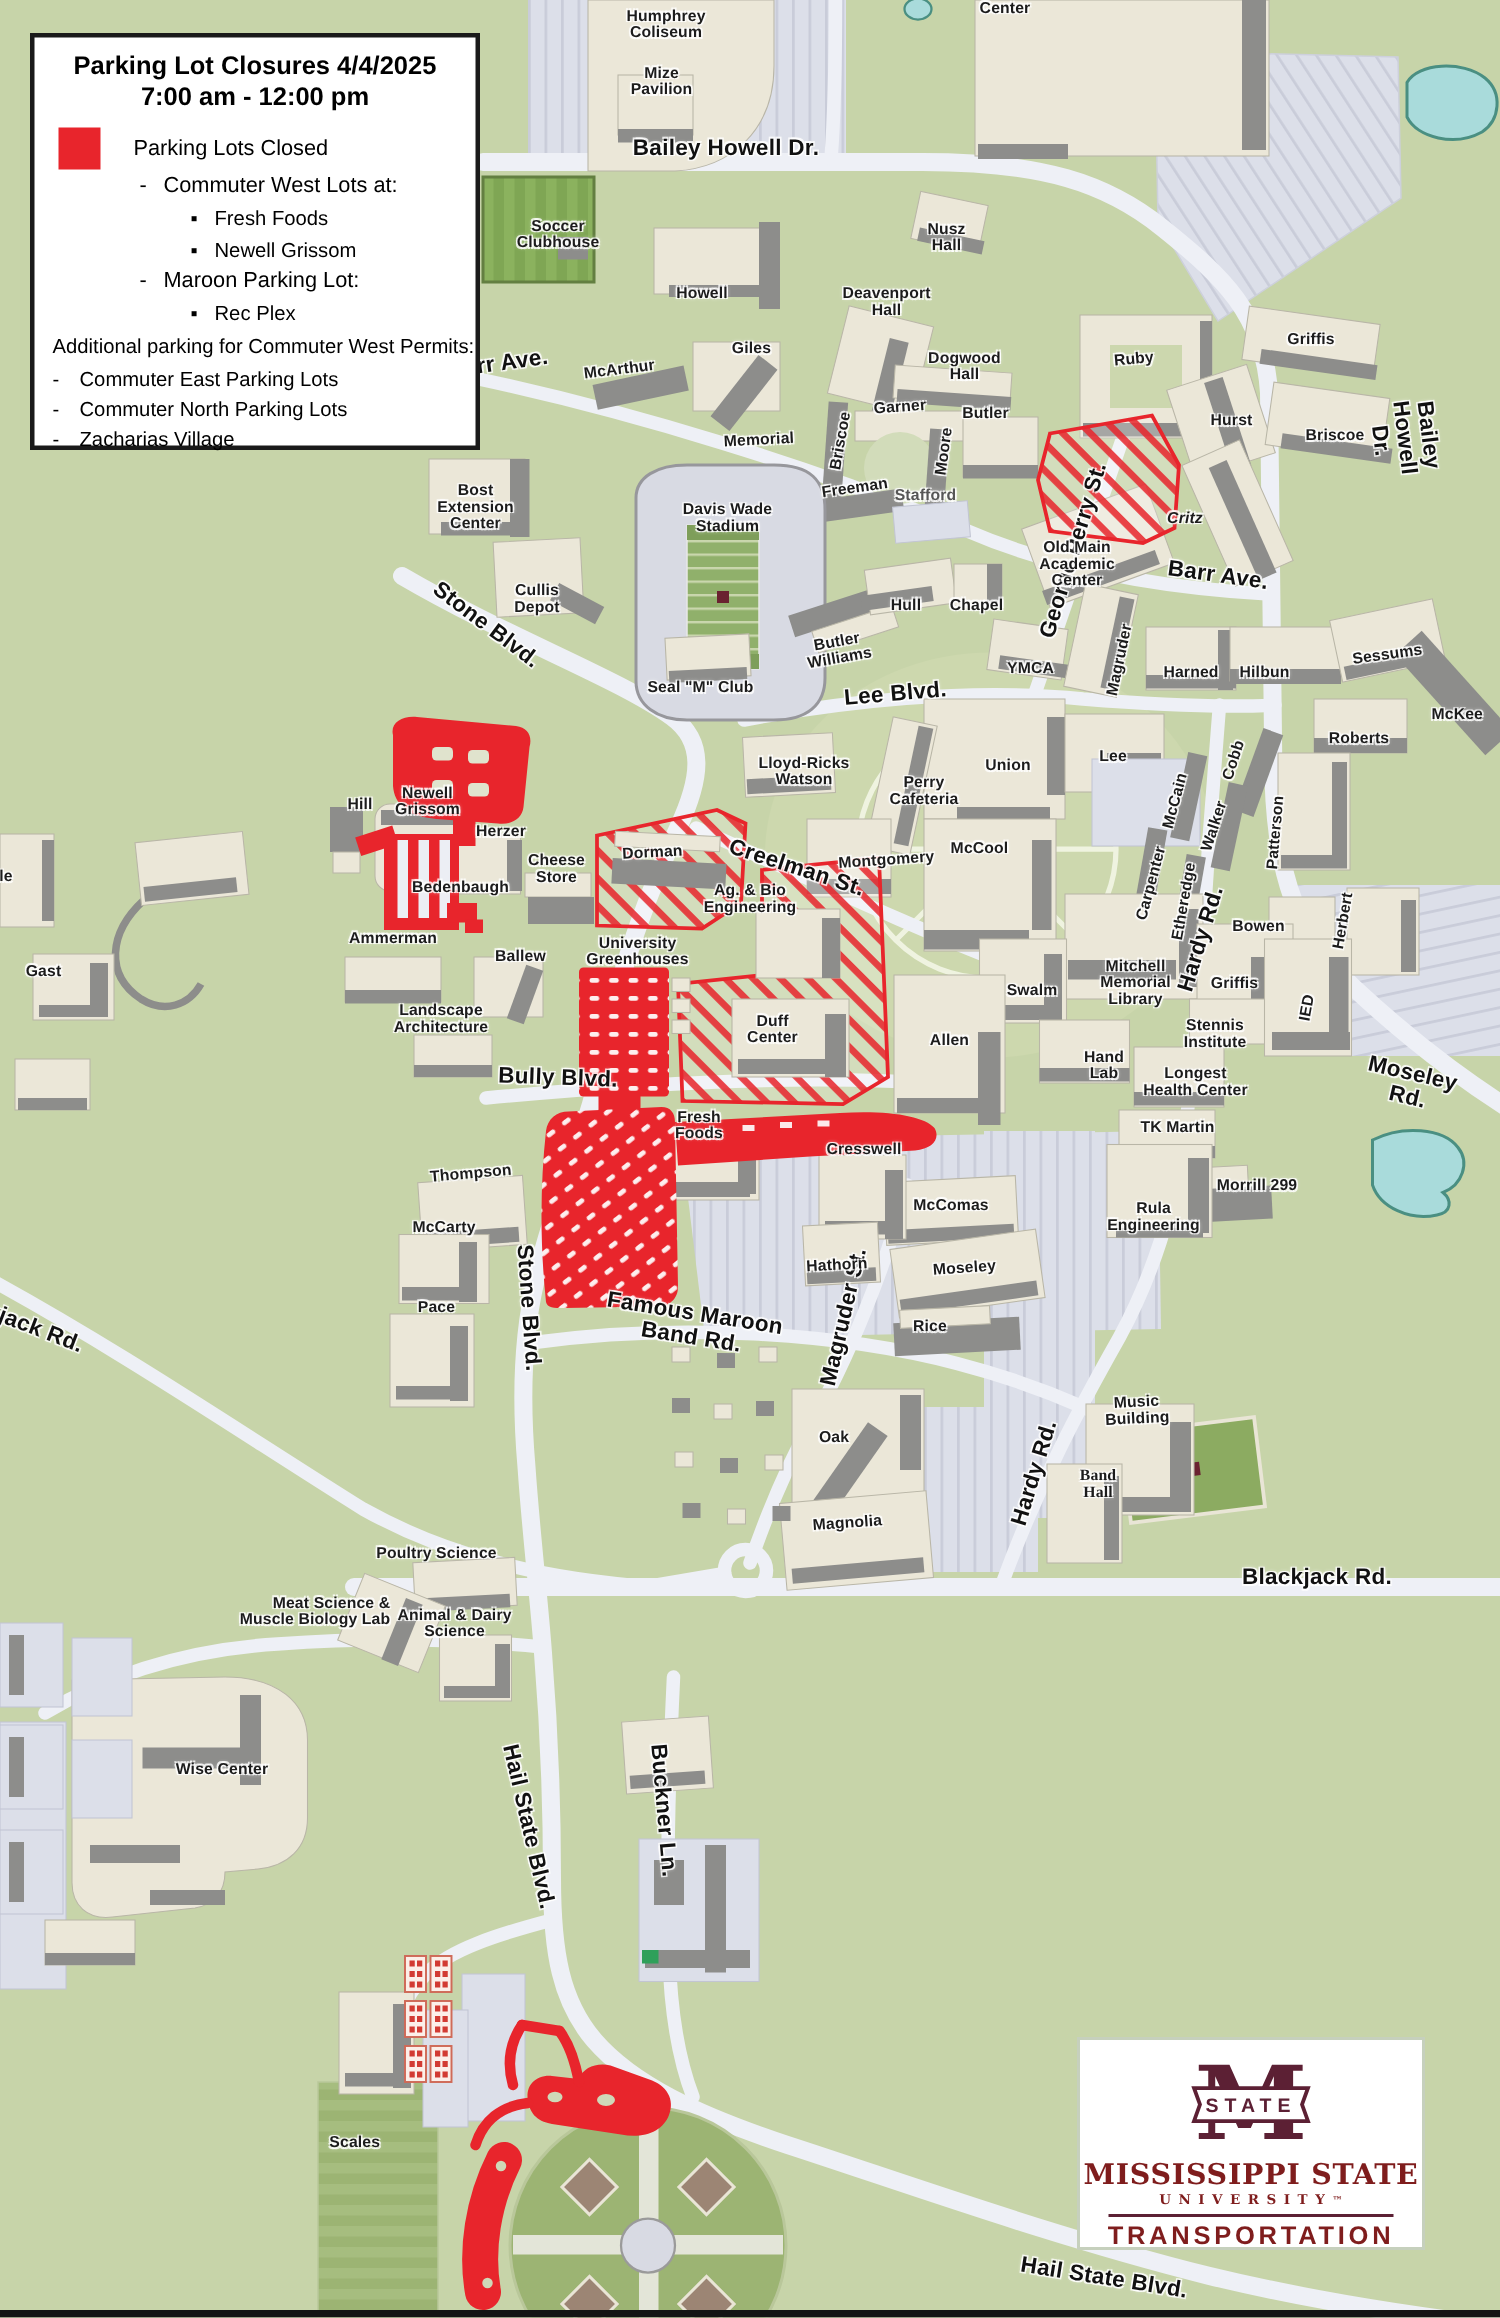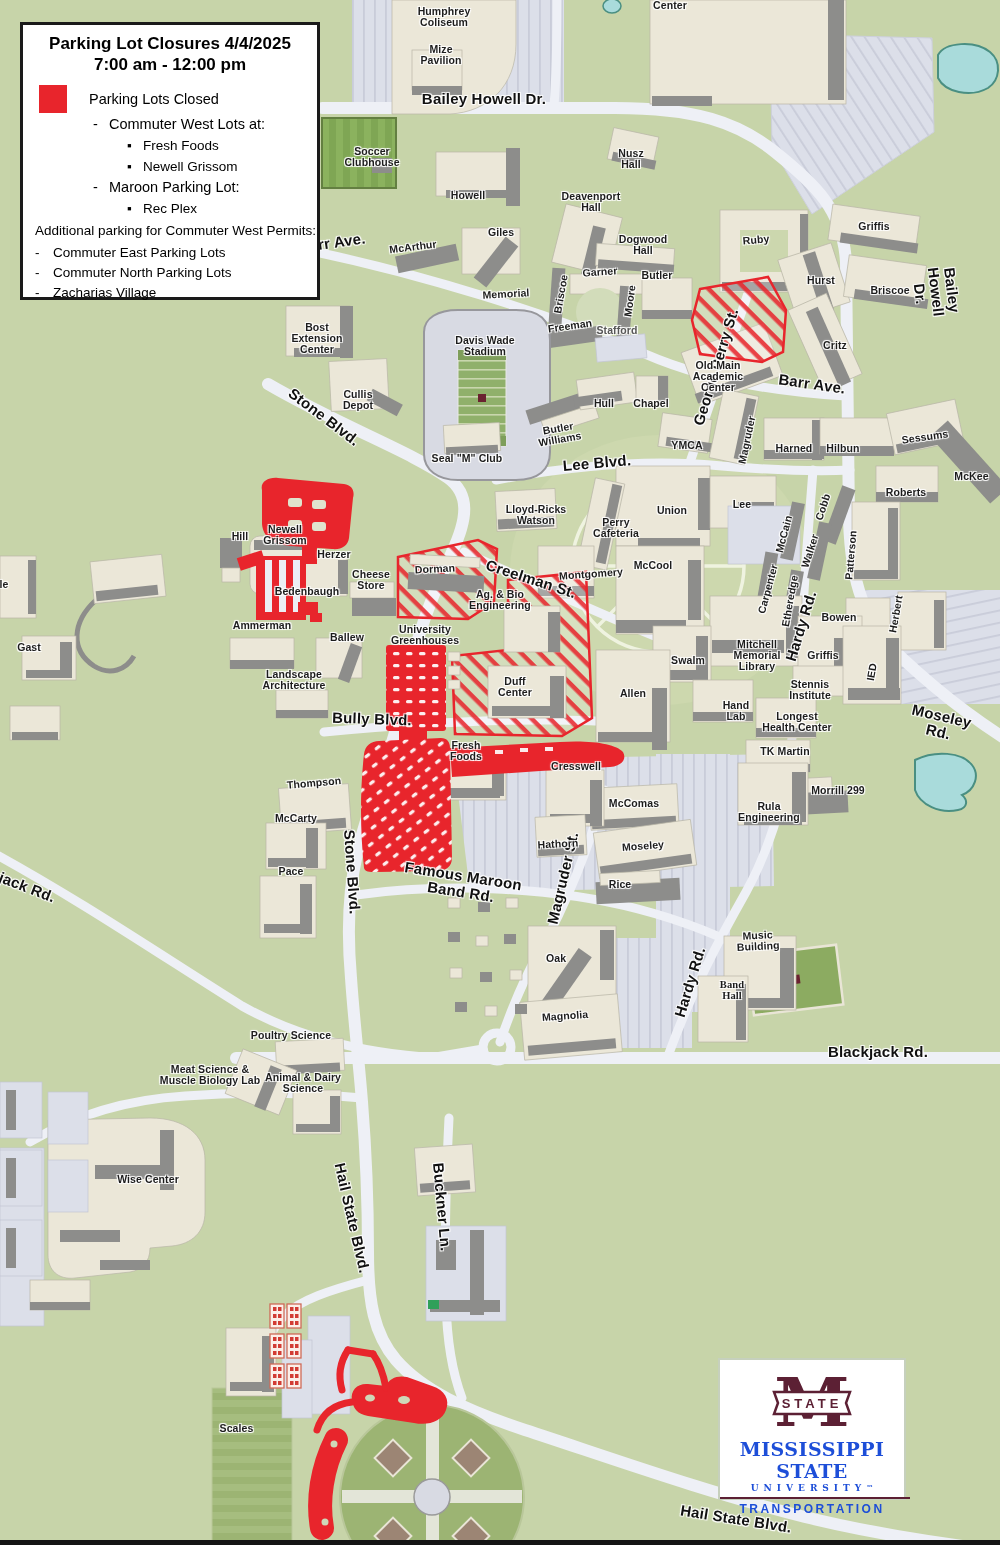--- a/index.html
+++ b/index.html
@@ -23,26 +23,26 @@
   #closed-list{position:absolute;left:0;top:89px;width:100%;font-size:14.5px;line-height:21px;}
   #closed-list .row{display:flex;}
   #closed-list .lv1{padding-left:70px;}
   #closed-list .lv2{padding-left:104px;font-size:13.5px;}
   #closed-list .blt{width:16px;flex:0 0 16px;}
   #legend .addl{position:absolute;left:12px;top:198px;font-size:13.5px;}
   #addl-list{position:absolute;left:12px;top:218px;font-size:13.5px;line-height:20px;width:280px;}
   #addl-list .row{display:flex;}
   #addl-list .blt{width:18px;flex:0 0 18px;}
   
-  #logo-box{position:absolute;left:718px;top:1358px;width:188px;height:142px;background:#fff;
-            border:2px solid #c6d0bd;box-sizing:border-box;z-index:30;text-align:center;color:#1d4ed8;}
+  #logo-box{position:absolute;left:718px;top:1358px;width:232px;height:142px;background:#fff;
+            border:2px solid #c6d0bd;box-sizing:border-box;z-index:30;text-align:center;color:#7f1d1d;}
   #logo-box .name{font-family:"DejaVu Serif",serif;font-weight:bold;font-size:19px;letter-spacing:.5px;margin-top:-2px;}
   #logo-box .univ{font-family:"DejaVu Serif",serif;font-weight:bold;font-size:9px;letter-spacing:5px;margin-top:1px;}
   #logo-box .rule{border-top:2px solid #5c2034;width:190px;margin:4px auto 3px auto;}
-  #logo-box .dept{font-size:12px;letter-spacing:2.5px;font-weight:bold;}
+  #logo-box .dept{font-size:17px;letter-spacing:2.5px;font-weight:bold;}
 </style>
 </head>
 <body>
 
 <div id="canvas">
 
 <svg id="mapsvg" width="1000" height="1545" viewBox="0 0 1000 1545">
 <defs>
   <pattern id="redhatch" width="13" height="13" patternUnits="userSpaceOnUse" patternTransform="rotate(45)">
     <rect width="13" height="13" fill="#ffffff" opacity="0.22"></rect>
@@ -507,21 +507,21 @@
       <div class="map-label bldg-label" style="left: 657px; top: 276px; transform: translate(-50%, -50%) rotate(0deg);">Butler</div>
       <div class="map-label bldg-label" style="left: 561px; top: 294px; transform: translate(-50%, -50%) rotate(-80deg);">Briscoe</div>
       <div class="map-label bldg-label" style="left: 630px; top: 301px; transform: translate(-50%, -50%) rotate(-82deg);">Moore</div>
       <div class="map-label bldg-label" style="left: 506px; top: 294px; transform: translate(-50%, -50%) rotate(-3deg);">Memorial</div>
       <div class="map-label bldg-label" style="left: 570px; top: 326px; transform: translate(-50%, -50%) rotate(-8deg);">Freeman</div>
       <div class="map-label bldg-label" style="left: 617px; top: 331px; transform: translate(-50%, -50%) rotate(0deg); color: rgb(86, 86, 86);">Stafford</div>
       <div class="map-label bldg-label" style="left: 756px; top: 240px; transform: translate(-50%, -50%) rotate(-5deg);">Ruby</div>
       <div class="map-label bldg-label" style="left: 874px; top: 227px; transform: translate(-50%, -50%) rotate(0deg);">Griffis</div>
       <div class="map-label bldg-label" style="left: 821px; top: 281px; transform: translate(-50%, -50%) rotate(0deg);">Hurst</div>
       <div class="map-label bldg-label" style="left: 890px; top: 291px; transform: translate(-50%, -50%) rotate(0deg);">Briscoe</div>
-      <div class="map-label bldg-label" style="left: 835px; top: 346px; transform: translate(-50%, -50%) rotate(0deg);">Critz</div>
+      <div class="map-label bldg-label" style="left: 790px; top: 346px; transform: translate(-50%, -50%) rotate(0deg); font-style: italic;">Critz</div>
       <div class="map-label bldg-label" style="left: 718px; top: 377px; transform: translate(-50%, -50%) rotate(0deg);">Old Main
 Academic
 Center</div>
       <div class="map-label bldg-label" style="left: 317px; top: 339px; transform: translate(-50%, -50%) rotate(0deg);">Bost
 Extension
 Center</div>
       <div class="map-label bldg-label" style="left: 485px; top: 346px; transform: translate(-50%, -50%) rotate(0deg);">Davis Wade
 Stadium</div>
       <div class="map-label bldg-label" style="left: 358px; top: 400px; transform: translate(-50%, -50%) rotate(0deg);">Cullis
 Depot</div>
@@ -600,21 +600,21 @@
       <div class="map-label bldg-label" style="left: 643px; top: 846px; transform: translate(-50%, -50%) rotate(-4deg);">Moseley</div>
       <div class="map-label bldg-label" style="left: 620px; top: 885px; transform: translate(-50%, -50%) rotate(0deg);">Rice</div>
       <div class="map-label bldg-label" style="left: 558px; top: 844px; transform: translate(-50%, -50%) rotate(-3deg);">Hathorn</div>
       <div class="map-label bldg-label" style="left: 556px; top: 959px; transform: translate(-50%, -50%) rotate(0deg);">Oak</div>
       <div class="map-label bldg-label" style="left: 565px; top: 1016px; transform: translate(-50%, -50%) rotate(-4deg);">Magnolia</div>
       <div class="map-label bldg-label" style="left: 758px; top: 941px; transform: translate(-50%, -50%) rotate(-3deg);">Music
 Building</div>
       <div class="map-label bldg-label" style="left: 732px; top: 990px; transform: translate(-50%, -50%) rotate(0deg); font-family: Liberation Serif, serif;">Band
 Hall</div>
       <div class="map-label bldg-label" style="left: 291px; top: 1036px; transform: translate(-50%, -50%) rotate(0deg);">Poultry Science</div>
-      <div class="map-label bldg-label" style="left: 210px; top: 1075px; transform: translate(-50%, -50%) rotate(0deg);">Meat Science &amp;
+      <div class="map-label bldg-label" style="left: 210px; top: 1075px; transform: translate(-50%, -50%) rotate(0deg); text-align: right;">Meat Science &amp;
 Muscle Biology Lab</div>
       <div class="map-label bldg-label" style="left: 303px; top: 1083px; transform: translate(-50%, -50%) rotate(0deg);">Animal &amp; Dairy
 Science</div>
       <div class="map-label bldg-label" style="left: 116px; top: 1180px; transform: translate(-50%, -50%) rotate(0deg); margin-left: 32px;">Wise Center</div>
       <div class="map-label bldg-label" style="left: 220px; top: 1429px; transform: translate(-50%, -50%) rotate(0deg); padding-left: 33px;">Scales</div>
     </div>
 
 <div id="legend">
   <div class="ttl">
     <div>Parking Lot Closures 4/4/2025</div>

